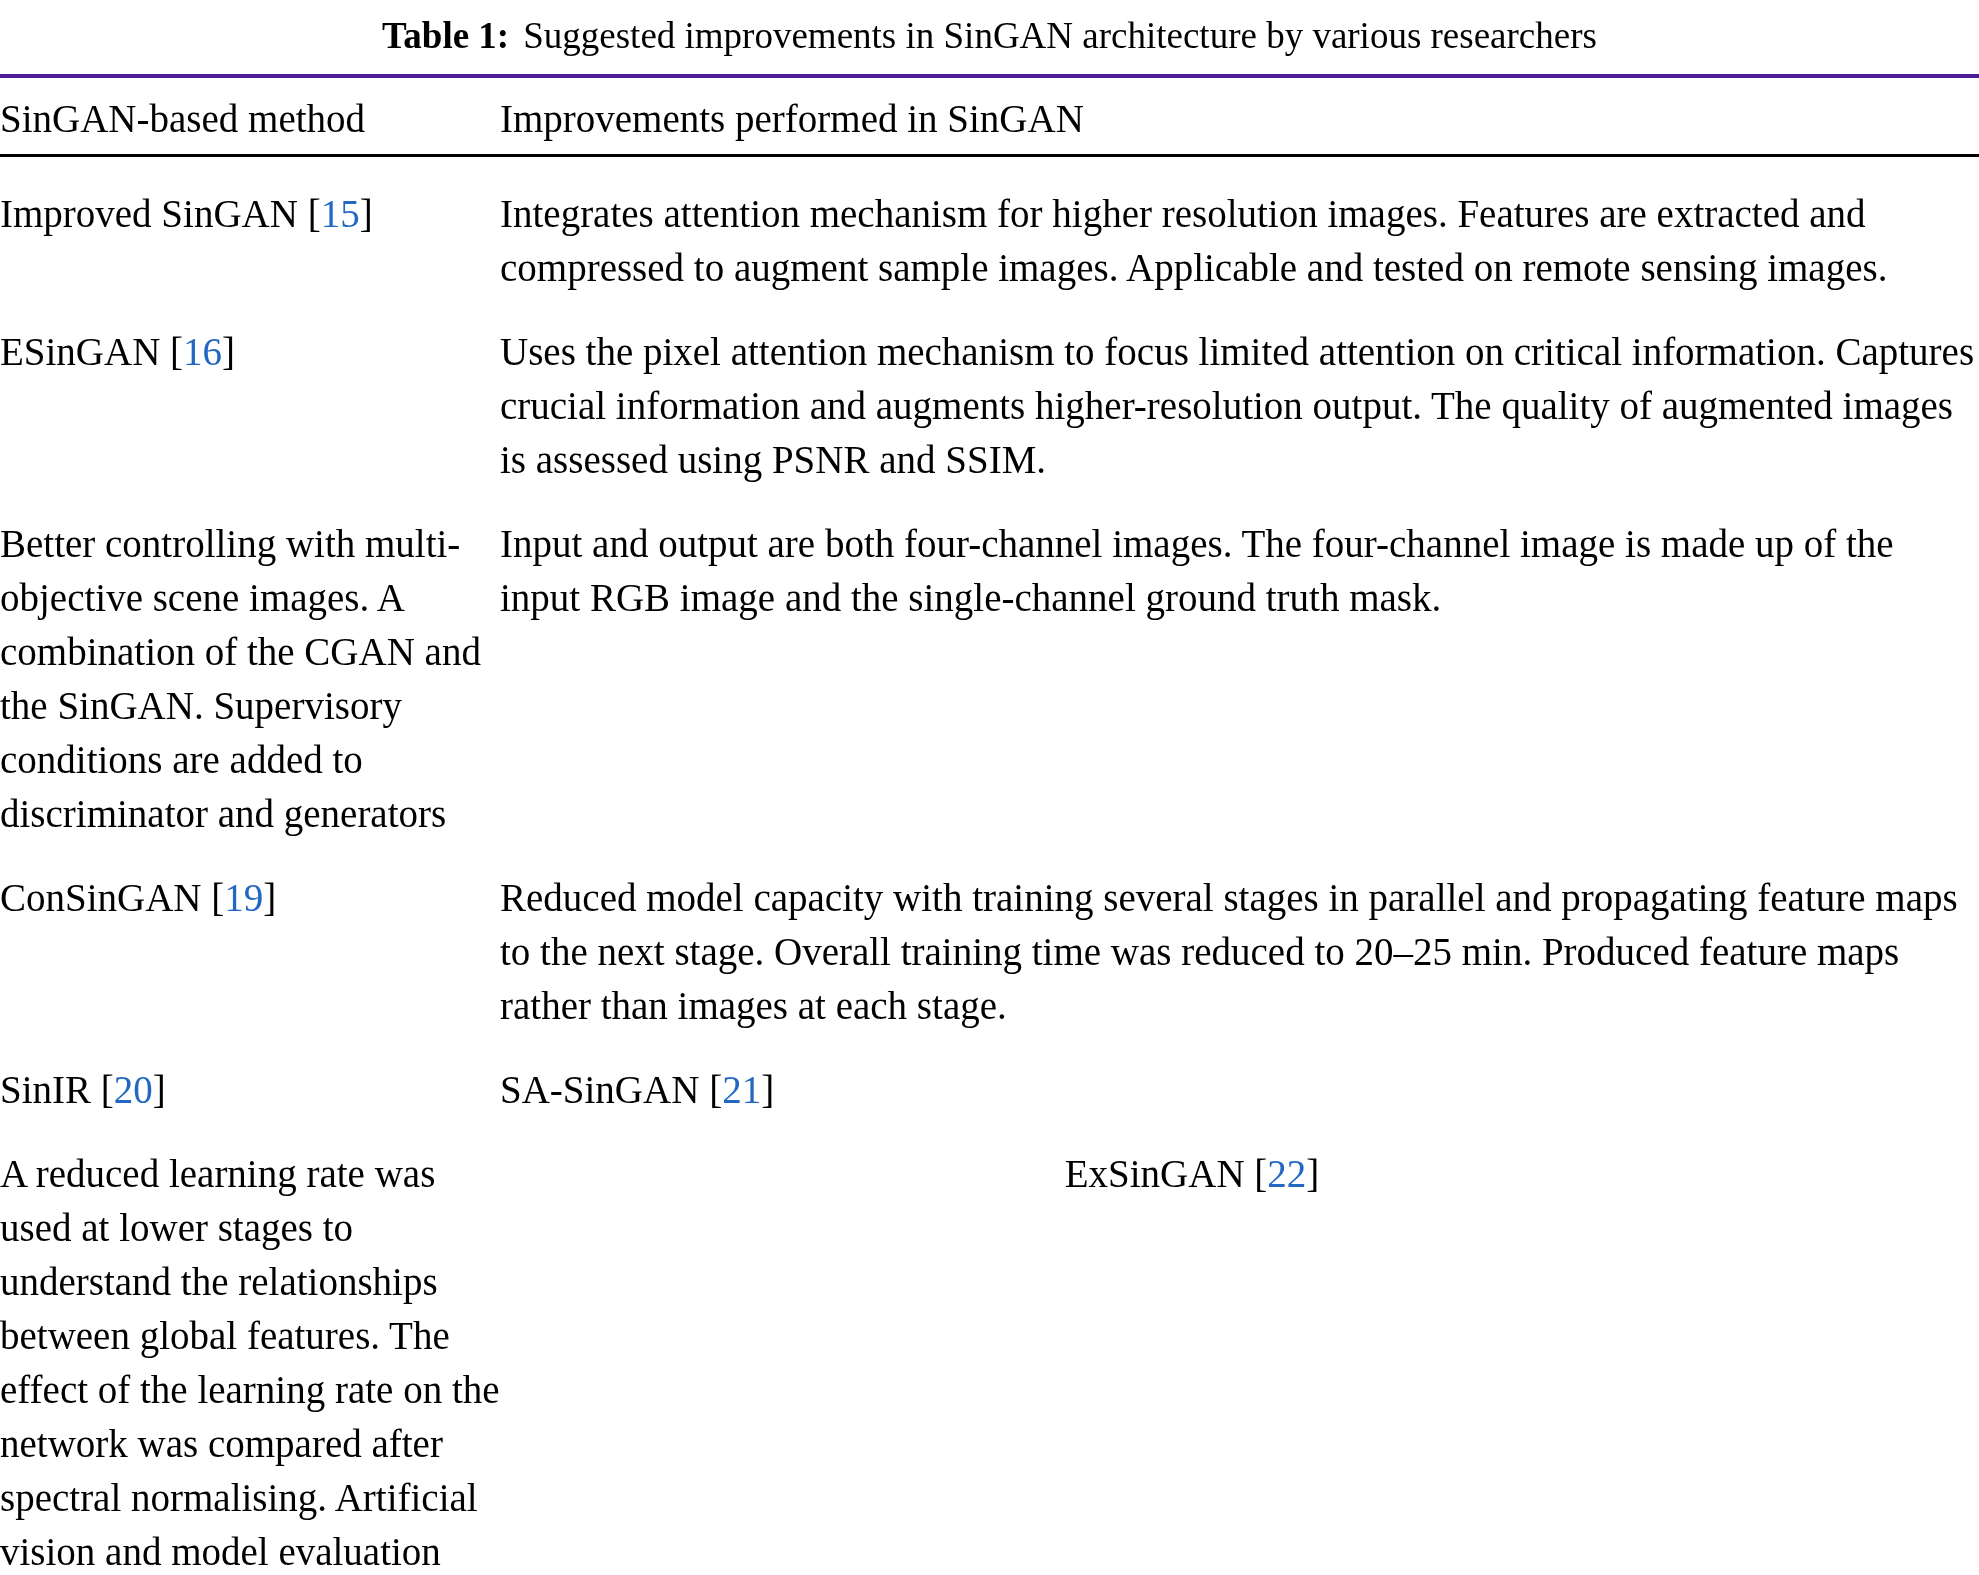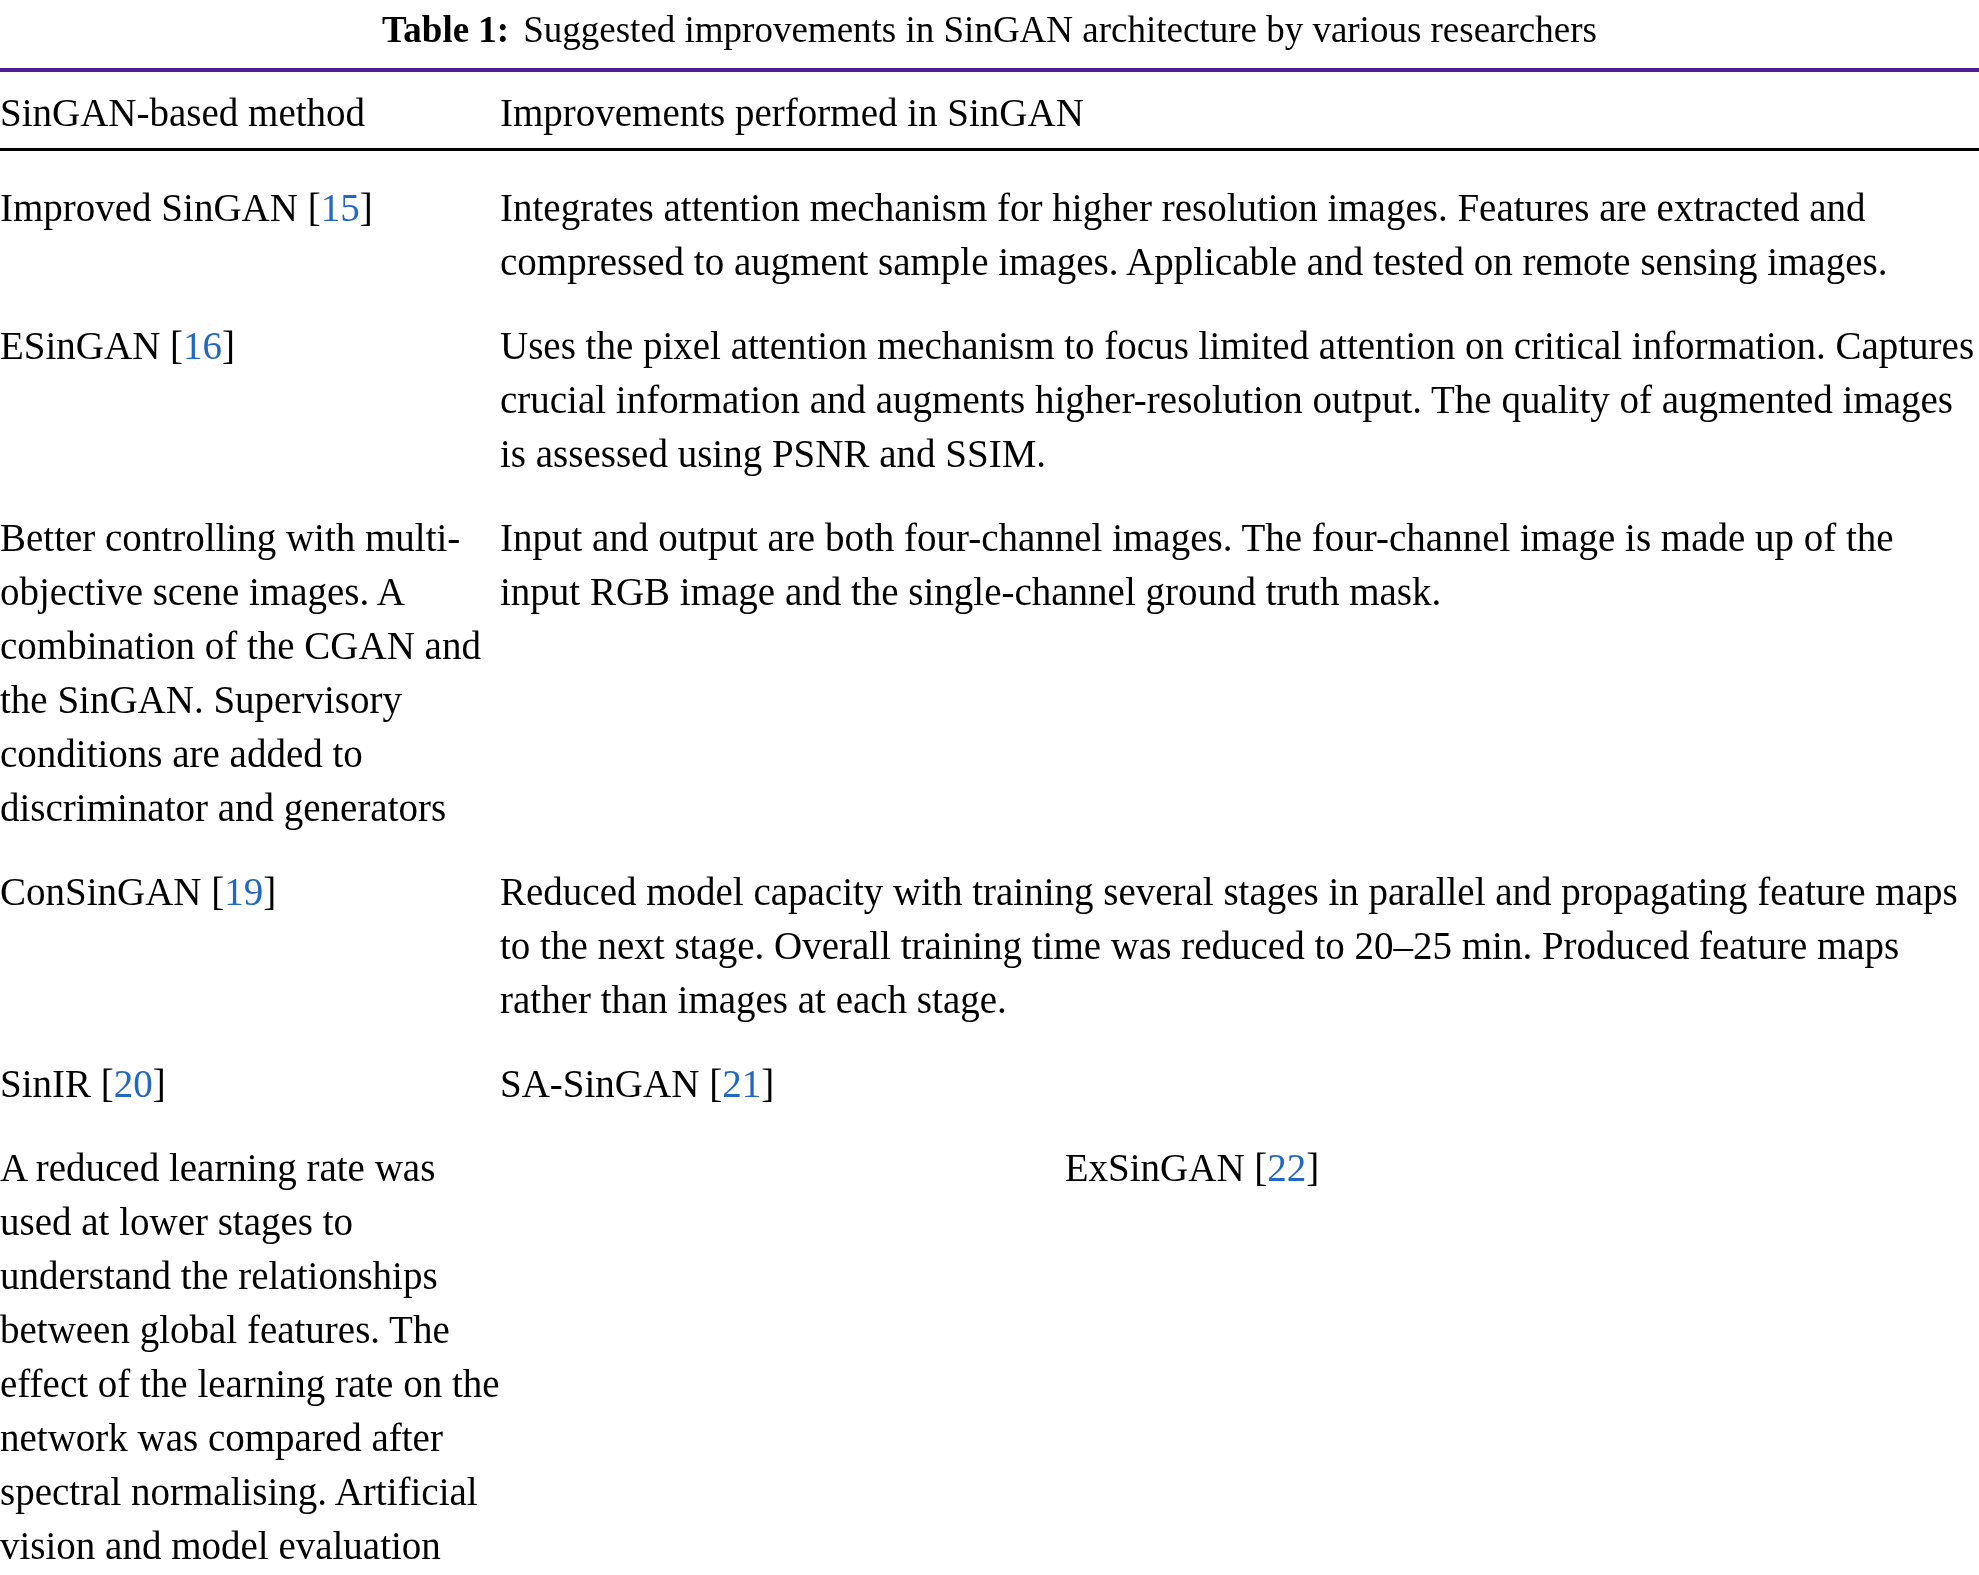--- a/index.html
+++ b/index.html
@@ -13,21 +13,21 @@
     width: 1979px;
     min-height: 1575px;
     background: #ffffff;
     box-sizing: border-box;
     overflow: hidden;
   }
   .caption {
     text-align: center;
     font-size: 37px;
     line-height: 48px;
-    padding-top: 6px;
+    padding-top: 12px;
     margin-bottom: 14px;
     white-space: nowrap;
   }
   .caption .cap-label {
     font-weight: bold;
     margin-right: 14px;
   }
   .tbl {
     display: grid;
     grid-template-columns: 500px 1479px;

